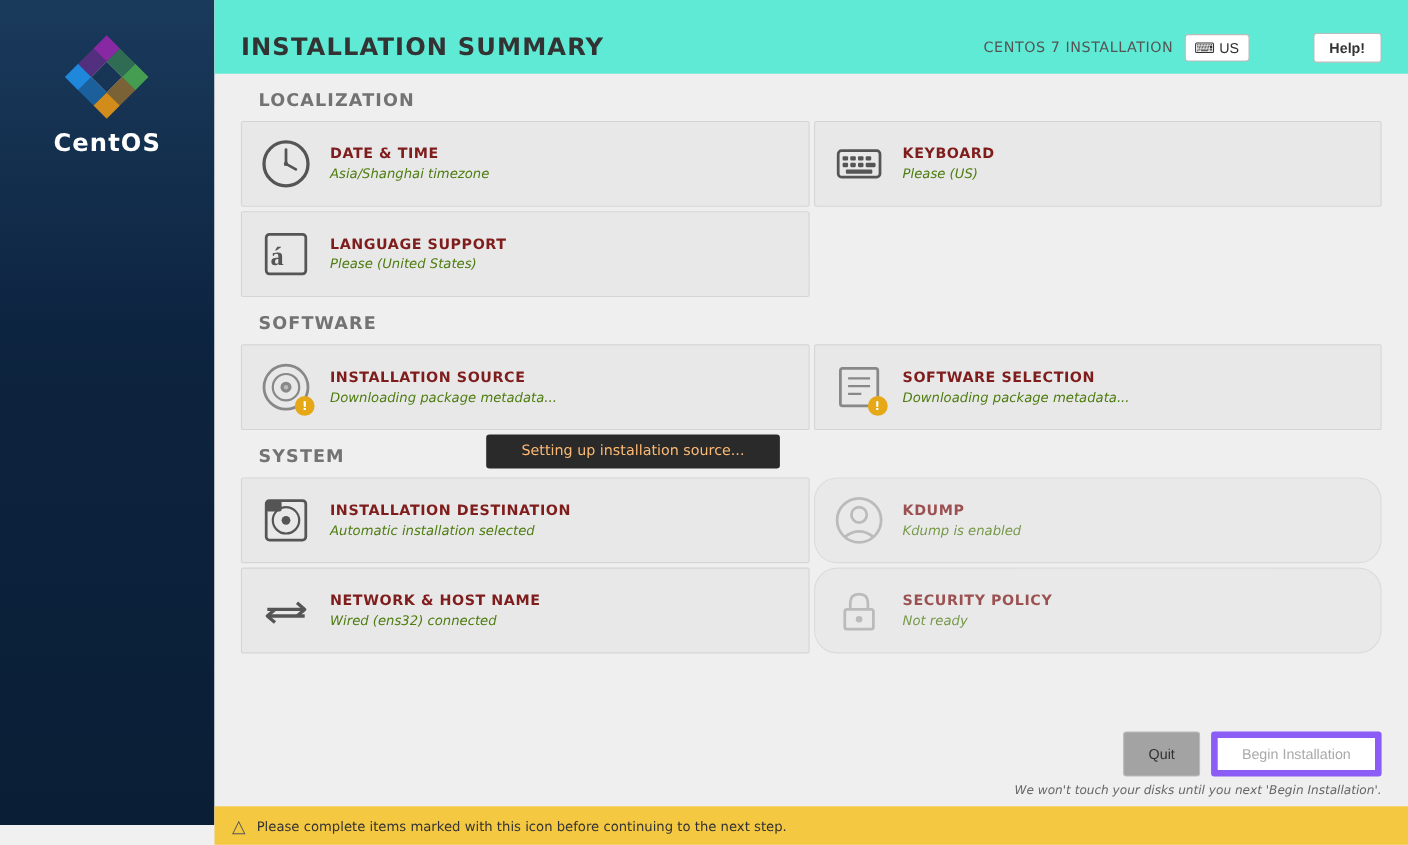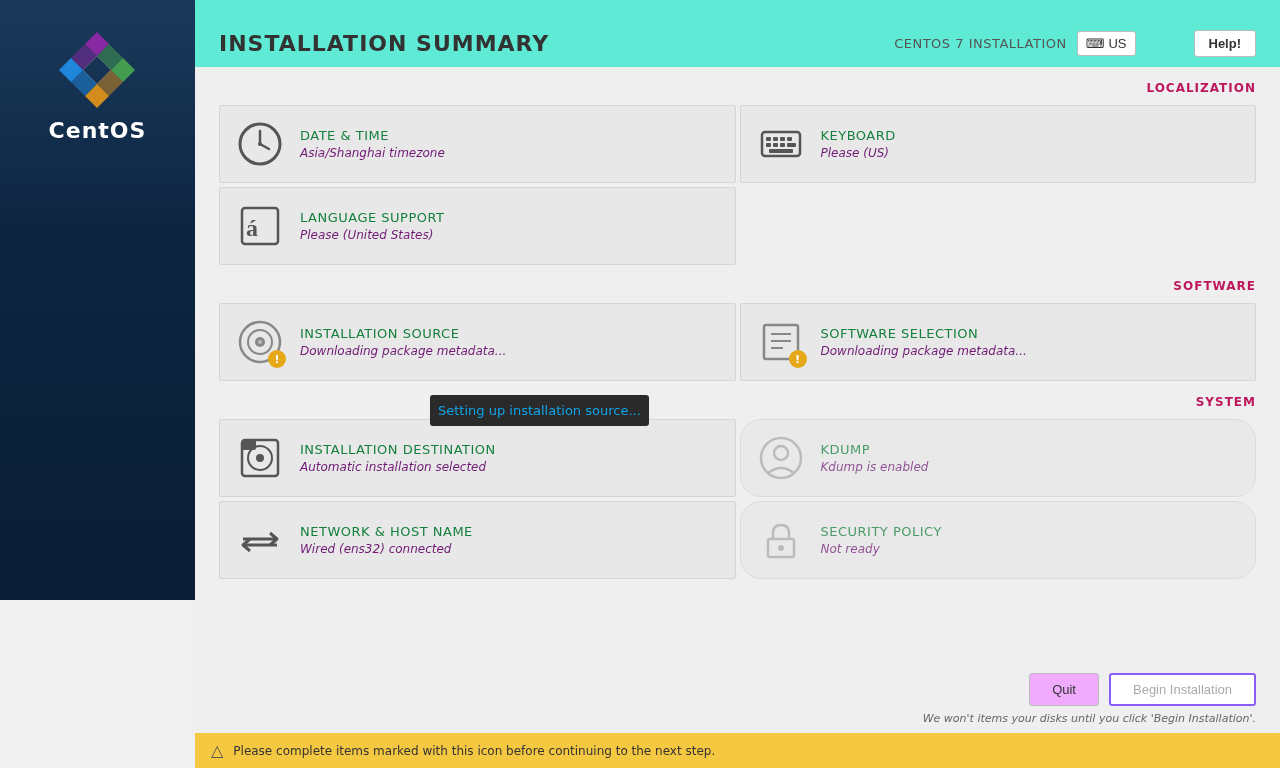--- a/index.html
+++ b/index.html
@@ -11,21 +11,21 @@
       overflow: hidden;
       display: flex;
       flex-direction: column;
     }
 
     
     .sidebar {
       position: absolute;
       left: 0; top: 0;
       width: 195px;
-      height: 600px;
+      height: 750px;
       background: linear-gradient(180deg, #1a3a5c 0%, #0d2440 40%, #0a1e35 100%);
       display: flex;
       align-items: flex-start;
       justify-content: center;
       padding-top: 30px;
     }
 
     .centos-logo {
       display: flex;
       flex-direction: column;
@@ -114,27 +114,26 @@
 
     
     .scroll-area {
       flex: 1;
       overflow-y: auto;
       padding: 0 24px 10px 24px;
     }
 
     
     .section-title {
-      font-size: 12px;
+      font-size: 16px;
       font-weight: bold;
-      color: #be185d;
+      color: #737373;
       letter-spacing: 1px;
       text-transform: uppercase;
       margin: 14px 0 10px 16px;
-      text-align: right;
     }
 
     .items-grid {
       display: grid;
       grid-template-columns: 1fr 1fr;
       gap: 4px;
       margin-bottom: 6px;
     }
 
     .item-card {
@@ -189,59 +188,59 @@
     }
 
     .item-text {
       display: flex;
       flex-direction: column;
       gap: 3px;
     }
 
     .item-name {
       font-size: 13px;
-      font-weight: normal;
-      color: #15803d;
+      font-weight: bold;
+      color: #7f1d1d;
       letter-spacing: 0.5px;
       text-transform: uppercase;
     }
 
     .item-desc {
       font-size: 12px;
-      color: #701a75;
+      color: #4d7c0f;
       font-style: italic;
     }
 
     
     .footer-area {
       padding: 10px 24px 8px 24px;
       display: flex;
       flex-direction: column;
       align-items: flex-end;
       gap: 6px;
     }
 
     .footer-buttons {
       display: flex;
       gap: 10px;
     }
 
     .quit-button {
-      background: #f0abfc;
+      background: #a3a3a3;
       border: 1px solid #bbb;
       border-radius: 3px;
       padding: 7px 22px;
       font-size: 13px;
       color: #333;
       cursor: pointer;
     }
 
     .begin-button {
       background: white;
-      border: 2px solid #8b5cf6;
+      border: 6px solid #8b5cf6;
       border-radius: 3px;
       padding: 7px 22px;
       font-size: 13px;
       color: #aaa;
       cursor: not-allowed;
     }
 
     .footer-note {
       font-size: 11px;
       color: #666;
@@ -262,26 +261,26 @@
 
     .warning-triangle {
       font-size: 16px;
       color: #555;
       flex-shrink: 0;
     }
 
     
     .tooltip-popup {
       position: absolute;
-      left: 430px;
+      left: 442px;
       top: 395px;
       background: #2a2a2a;
-      color: #0ea5e9;
-      font-size: 13px;
-      padding: 8px 8px;
+      color: #fdba74;
+      font-size: 13px;
+      padding: 8px 32px;
       border-radius: 3px;
       z-index: 100;
       white-space: nowrap;
     }
 
     
     .clock-svg { width: 46px; height: 46px; }
     .keyboard-svg { width: 46px; height: 46px; }
     .lang-svg { width: 46px; height: 46px; }
     .disk-svg { width: 46px; height: 46px; }
@@ -488,21 +487,21 @@
       </div>
 
     </div>
   </div>
 
   <div class="footer-area">
     <div class="footer-buttons">
       <button class="quit-button">Quit</button>
       <button class="begin-button">Begin Installation</button>
     </div>
-    <span class="footer-note">We won't items your disks until you click 'Begin Installation'.</span>
+    <span class="footer-note">We won't touch your disks until you next 'Begin Installation'.</span>
   </div>
 
   <div class="warning-bar">
     <span class="warning-triangle">△</span>
     <span>Please complete items marked with this icon before continuing to the next step.</span>
   </div>
 </div>
 
 <div class="tooltip-popup">Setting up installation source...</div>
 

